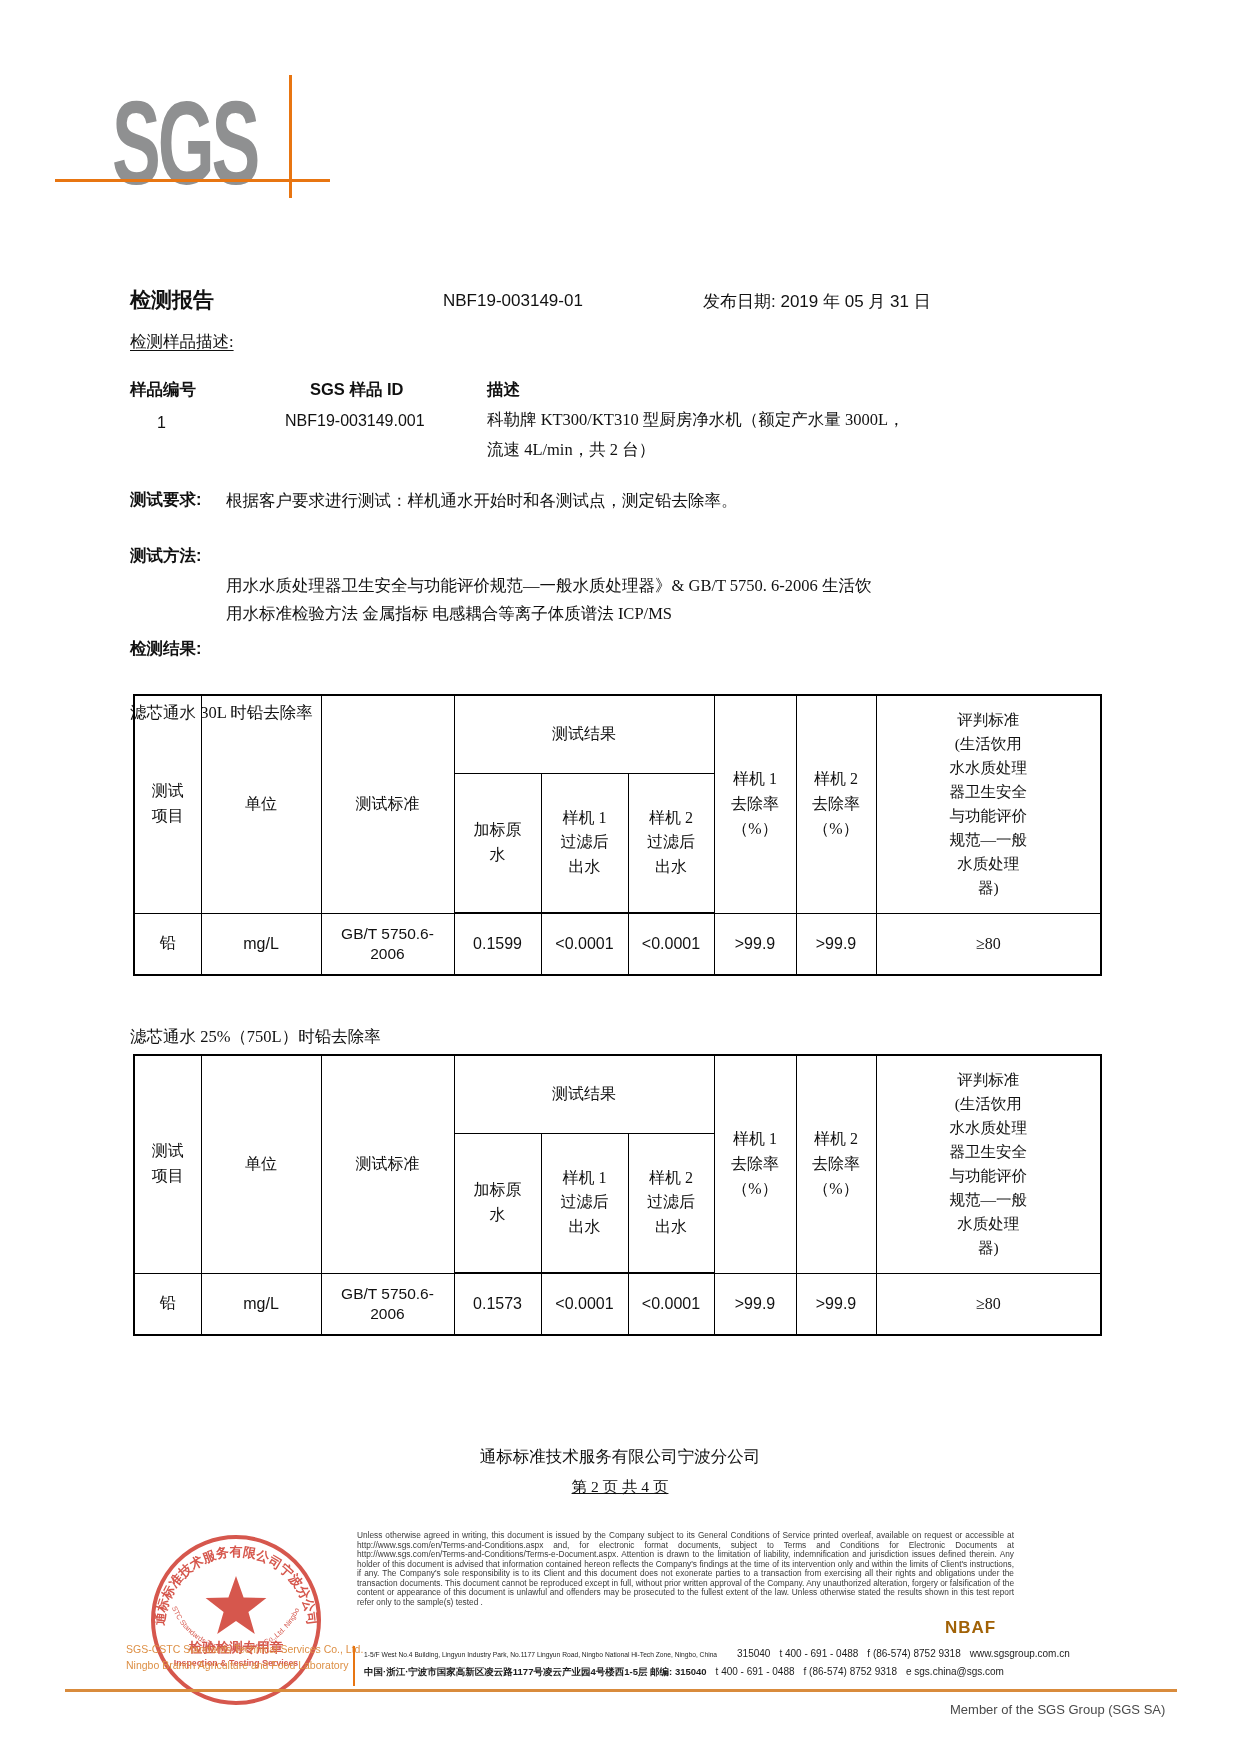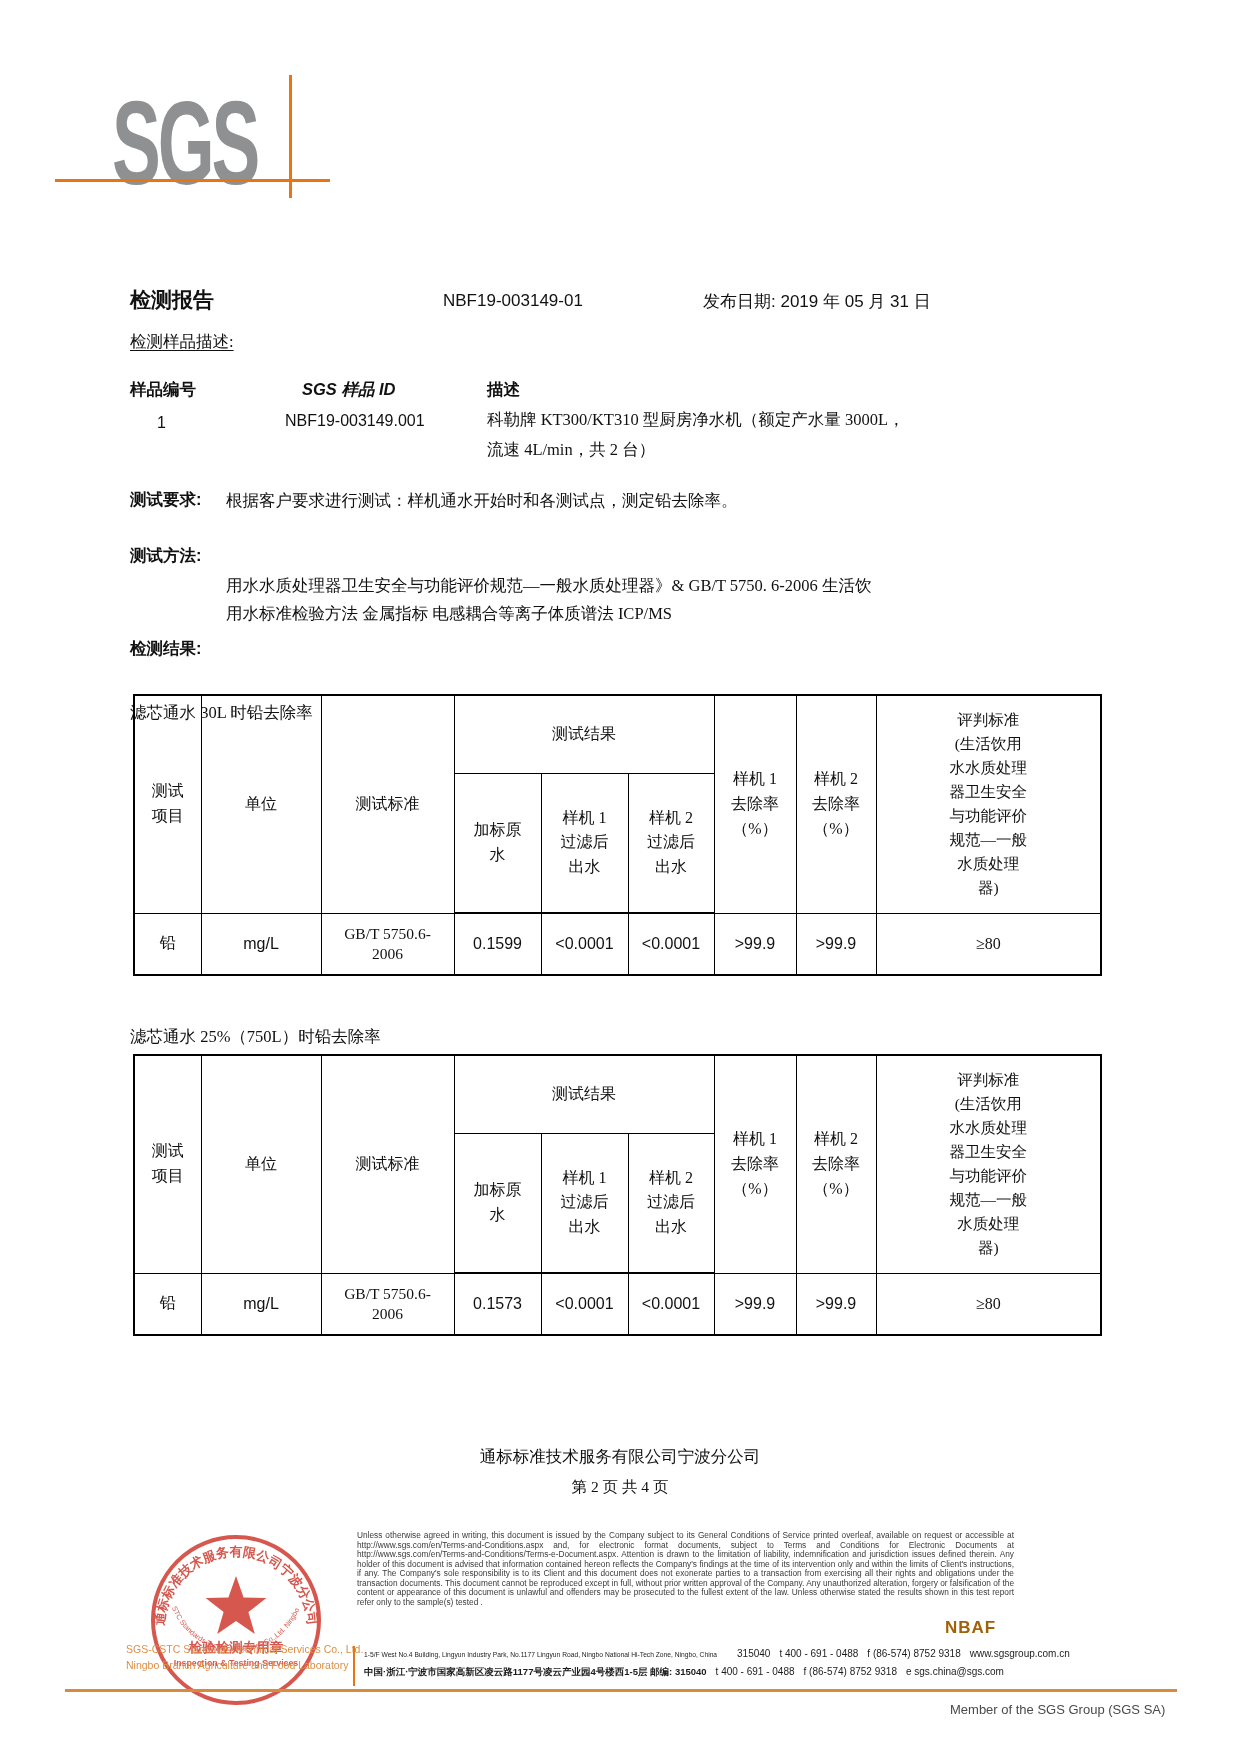--- a/index.html
+++ b/index.html
@@ -27,21 +27,21 @@
   
   table.result { border-collapse:collapse; table-layout:fixed; width:967px;
                  font-size:16px; }
   table.result th, table.result td { border:1px solid #000; text-align:center; vertical-align:middle;
                  font-weight:normal; padding:2px 4px; overflow:hidden; }
   table.result { border:2px solid #000; }
   table.result thead tr:last-child th { border-bottom:2.5px solid #000; }
   table.result th { white-space:pre-line; line-height:1.55; }
   .th-criteria { font-size:15.5px; line-height:1.32; }
   .cell-num { font-family:"Liberation Sans", sans-serif; }
-  .cell-std { font-family:Liberation Serif, serif; font-size:15.5px; padding:4px 12px !important; line-height:1.3; }
+  .cell-std { font-family:Liberation Sans, sans-serif; font-size:15.5px; padding:4px 12px !important; line-height:1.3; }
   .tbl-title { font-size:16.5px; }
 
   
   .footer-company { font-size:16.5px; text-align:center; width:100%; }
   .footer-page { font-size:15.5px; text-align:center; width:100%; }
   .disclaimer { font-family:"Liberation Sans", sans-serif; font-size:8.3px; line-height:9.55px;
                 text-align:justify; color:#3b3b3b; width:657px; }
   .nbaf { font-family:"Liberation Sans", sans-serif; font-weight:bold; font-size:17px;
           color:#a16207; letter-spacing:1px; }
   .lab-line { font-family:"Liberation Sans", sans-serif; font-size:10.5px; color:#dd8f44; line-height:15px; }
@@ -64,21 +64,21 @@
   <div class="abs orange-h" style="left:55px; top:179px; width:275px;"></div>
   <div class="abs orange-v" style="left:289px; top:75px; height:123px;"></div>
 
   <div class="abs report-title" style="left:130px; top:286px;">检测报告</div>
   <div class="abs report-number" style="left:415px; top:291px;">NBF19-003149-01</div>
   <div class="abs issue-date" style="left:703px; top:290px;">发布日期: 2019 年 05 月 31 日</div>
 
   <div class="abs sample-desc-heading" style="left:130px; top:331px;">检测样品描述:</div>
 
   <div class="abs lbl" style="left:130px; top:379px;">样品编号</div>
-  <div class="abs lbl" style="left:302px; top:379px;font-style:italic;">SGS 样品 ID</div>
+  <div class="abs lbl" style="left:310px; top:379px;">SGS 样品 ID</div>
   <div class="abs lbl" style="left:487px; top:379px;">描述</div>
   <div class="abs val-sans" style="left:157px; top:414px;">1</div>
   <div class="abs val-sans" style="left:285px; top:412px;">NBF19-003149.001</div>
   <div class="abs body-text" style="left:487px; top:409px;">科勒牌 KT300/KT310 型厨房净水机（额定产水量 3000L，</div>
   <div class="abs body-text" style="left:487px; top:439px;">流速 4L/min，共 2 台）</div>
 
   <div class="abs lbl" style="left:130px; top:489px;">测试要求:</div>
   <div class="abs body-text" style="left:226px; top:490px;">根据客户要求进行测试：样机通水开始时和各测试点，测定铅去除率。</div>
 
   <div class="abs lbl" style="left:130px; top:545px;">测试方法:</div>
@@ -205,21 +205,21 @@
         <td class="cell-num">&lt;0.0001</td>
         <td class="cell-num">&lt;0.0001</td>
         <td class="cell-num">&gt;99.9</td>
         <td class="cell-num">&gt;99.9</td>
         <td>≥80</td>
       </tr>
     </tbody>
   </table>
 
   <div class="abs footer-company" style="left:0; top:1446px;">通标标准技术服务有限公司宁波分公司</div>
-  <div class="abs footer-page" style="left:0; top:1477px;">第 2 页 共 4 页</div>
+  <div class="abs footer-page" style="left:0; top:1477px;text-decoration:underline;">第 2 页 共 4 页</div>
 
   <svg class="abs" style="left:148px; top:1532px;" width="176" height="176" viewBox="0 0 176 176">
     <defs>
       <path id="arcTop" d="M 16,96 A 72,72 0 0 1 160,96" fill="none"></path>
       <path id="arcBot" d="M 24,76 A 69,69 0 0 0 152,76" fill="none"></path>
     </defs>
     <g opacity="0.85">
       <circle cx="88" cy="88" r="83" fill="none" stroke="#cf3a2e" stroke-width="4"></circle>
       <polygon points="88,44 95.6,65.5 118.4,66.1 100.4,80 106.8,101.9 88,89 69.2,101.9 75.6,80 57.6,66.1 80.4,65.5" fill="#cf3a2e"></polygon>
       <text font-size="13" font-weight="bold" fill="#cf3a2e" font-family="Liberation Sans, sans-serif">

